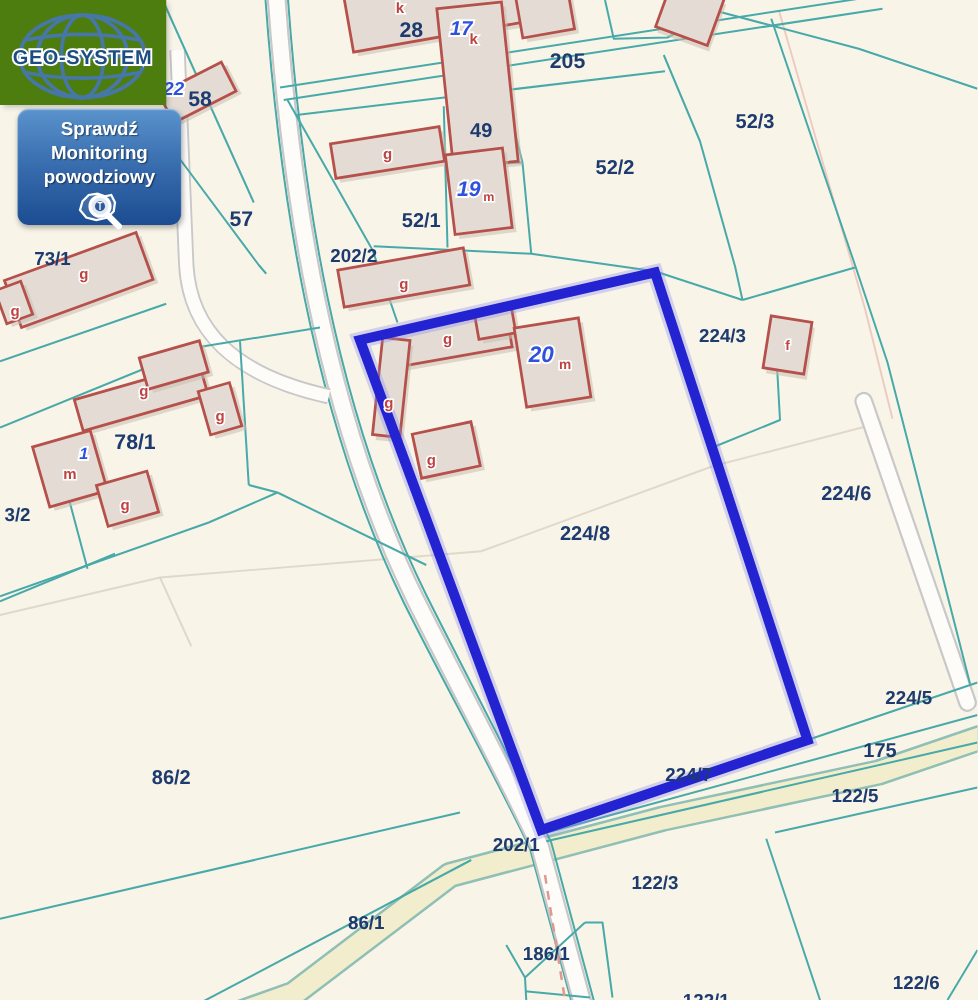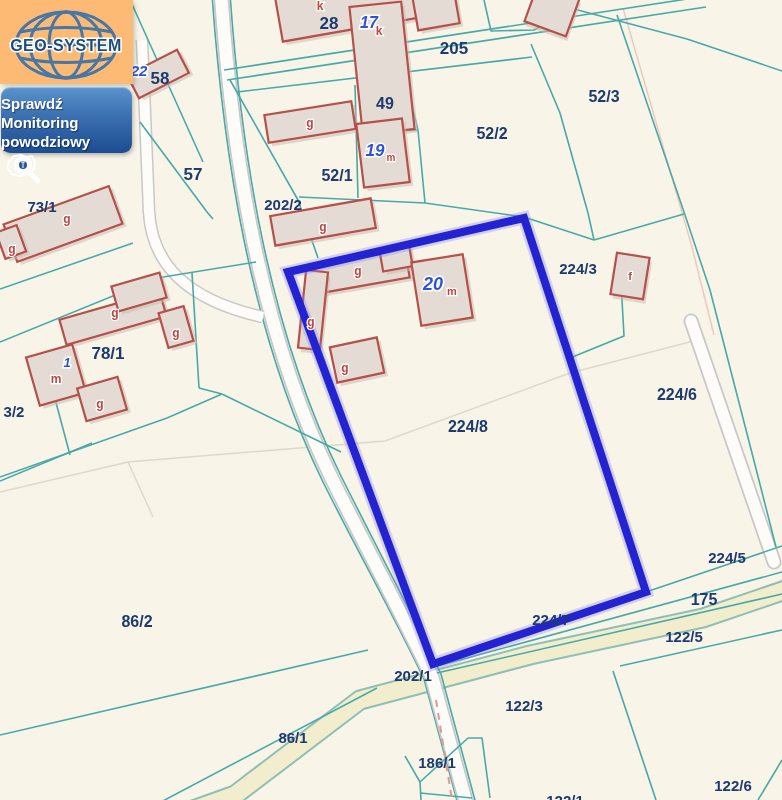--- a/index.html
+++ b/index.html
@@ -1,24 +1,24 @@
 <!DOCTYPE html>
 <html><head>
 <meta charset="utf-8">
 <style>
   html,body{margin:0;padding:0;background:#f8f4e8;width:782px;height:800px;overflow:hidden;
     font-family:"Liberation Sans",sans-serif;}
   #stage{position:relative;width:782px;height:800px;}
   #map{position:absolute;left:0;top:0;}
-  .logo-card{position:absolute;left:0;top:0;width:133px;height:84px;background:#fdba74;
+  .logo-card{position:absolute;left:0;top:0;width:133px;height:84px;background:#4d7c0f;
     box-shadow:2px 2px 4px rgba(60,60,60,.25);z-index:5;}
-  .flood-btn{position:absolute;left:1px;top:87px;width:131px;height:66px;border-radius:9px;
+  .flood-btn{position:absolute;left:14px;top:87px;width:131px;height:93px;border-radius:9px;
     background:linear-gradient(180deg,#5a93cc 0%,#3a6fb0 45%,#1c4c92 100%);
     box-shadow:1px 2px 4px rgba(40,40,40,.35), inset 0 1px 1px rgba(255,255,255,.45);
-    z-index:5;color:#fff;text-align:left;cursor:pointer;}
+    z-index:5;color:#fff;text-align:center;cursor:pointer;}
   .flood-btn .ln{display:block;font-weight:bold;font-size:15px;line-height:19px;
     text-shadow:1px 1px 1px rgba(0,0,0,.45);}
   .flood-btn .ln:first-child{margin-top:7px;}
   .flood-icon{margin-top:1px;}
   svg text{user-select:none;}
 </style>
 </head>
 <body>
 
 <div id="stage">

